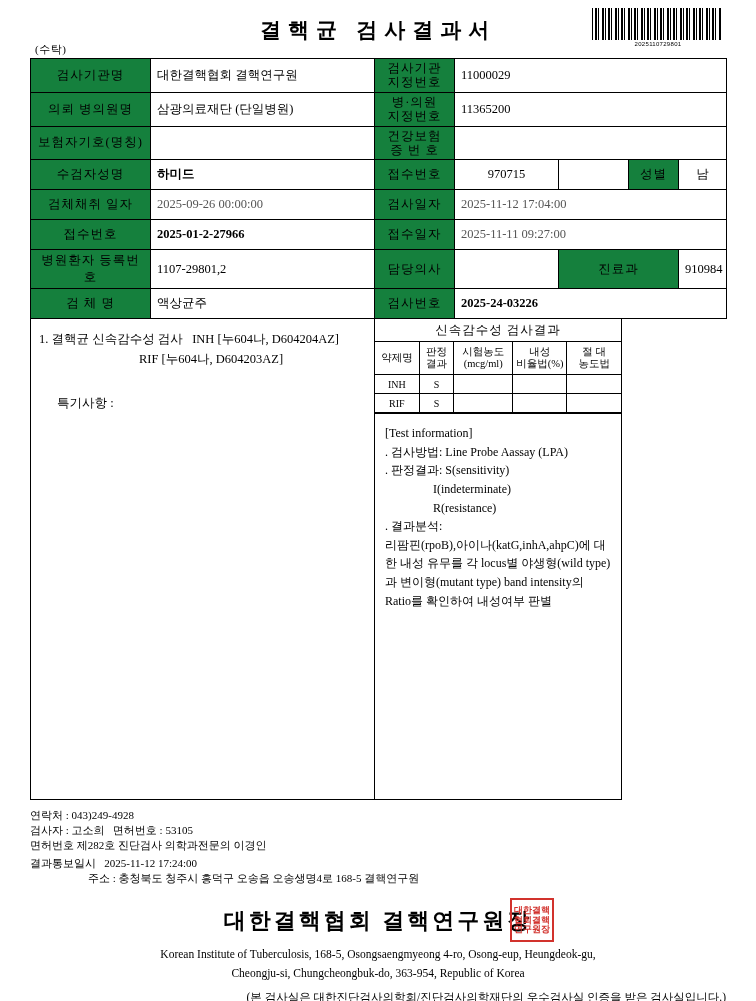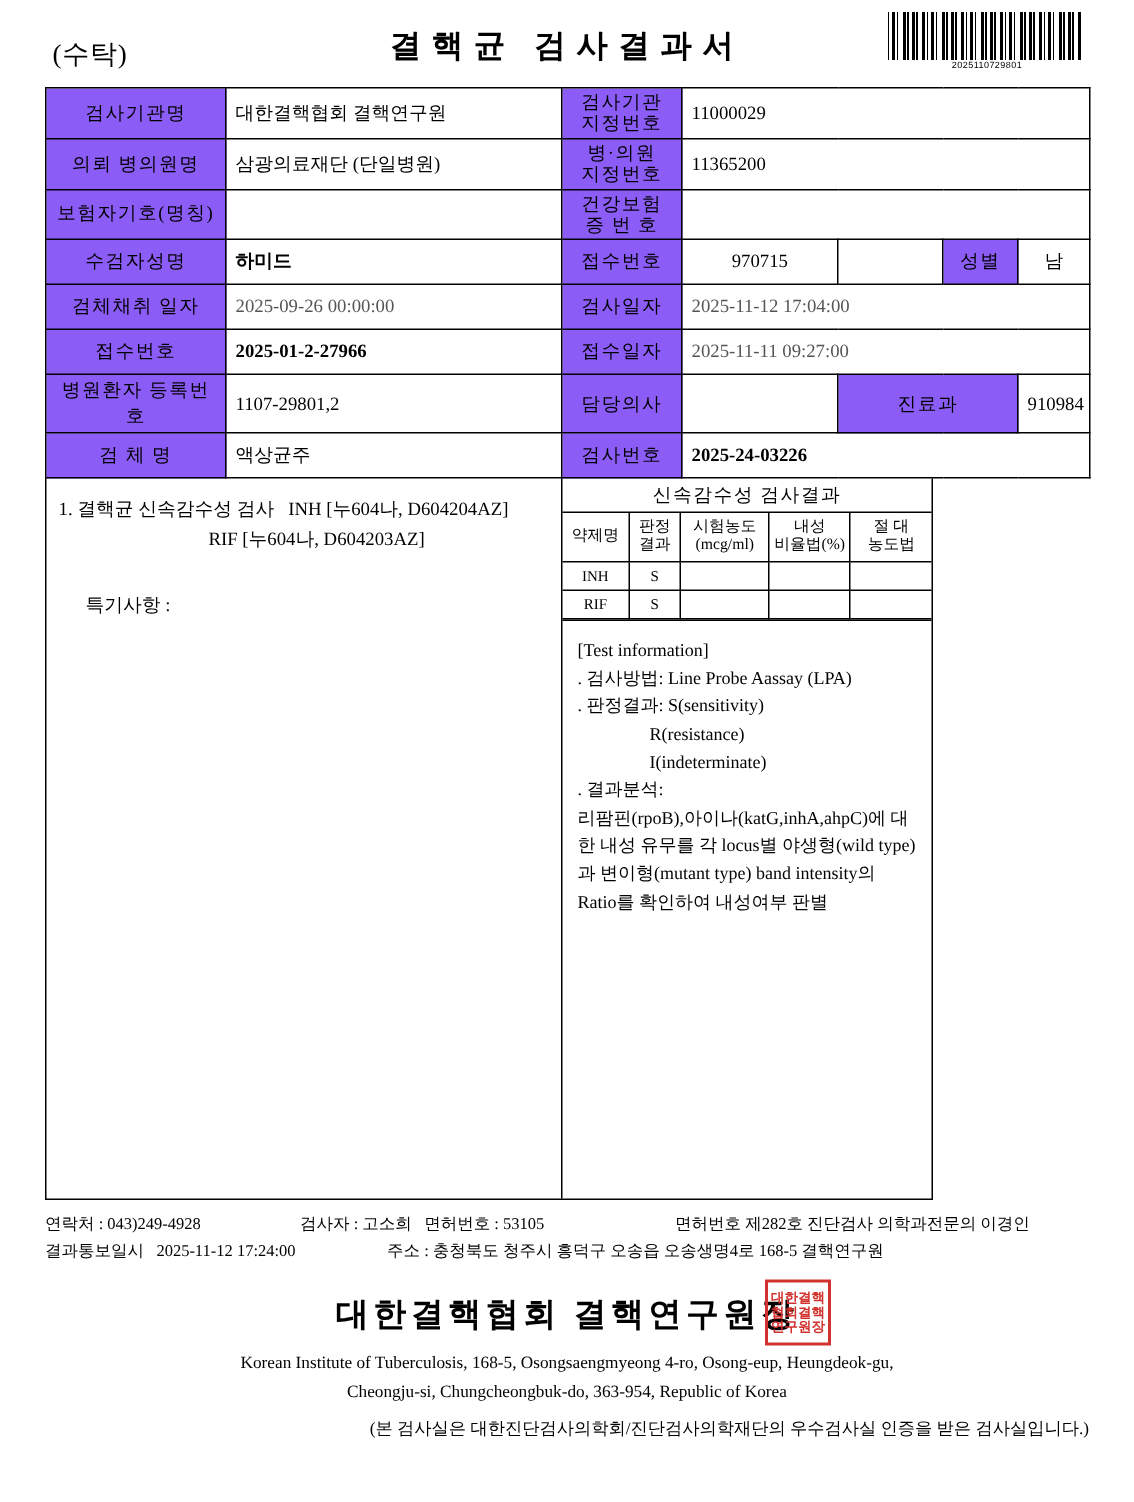--- a/index.html
+++ b/index.html
@@ -23,22 +23,22 @@
     padding: 0 30px;
   }
   
   .header {
     position: relative;
     height: 58px;
   }
   .consign {
     position: absolute;
     left: 5px;
-    top: 24px;
-    font-size: 18px;
+    top: 42px;
+    font-size: 11px;
     letter-spacing: 0.5px;
   }
   .doc-title {
     position: absolute;
     left: 0;
     right: 0;
     top: 16px;
     text-align: center;
     font-size: 21px;
     font-weight: bold;
@@ -78,21 +78,21 @@
   }
   table.main td {
     border: 1px solid #000;
     height: 25px;
     padding: 2px 6px;
     vertical-align: middle;
     font-size: 12.5px;
   }
   .lbl {
     text-align: center;
-    background: #8b5cf6;
+    background: #15803d;
     letter-spacing: 1px;
   }
   .val {
     text-align: left;
     font-size: 12px;
   }
   .val.gray {
     color: #555;
   }
   .val.bold {
@@ -191,20 +191,21 @@
   
   .footer {
     width: 696px;
     margin-top: 8px;
     font-size: 11px;
   }
   .foot-row {
     display: flex;
     align-items: flex-start;
     margin-bottom: 3px;
+    flex-direction: column;
   }
   .foot-row .c1 { width: 170px; }
   .foot-row .c2 { width: 250px; }
   .foot-row .c3 { flex: 1; }
   .org-line {
     text-align: center;
     font-size: 22px;
     font-weight: bold;
     letter-spacing: 3px;
     margin-top: 20px;
@@ -370,22 +371,22 @@
           <td></td>
           <td></td>
         </tr>
       </tbody>
         </table>
 
       <div class="info-box">
         <div class="ln info-ind1">[Test information]</div>
         <div class="ln info-ind1">. 검사방법: Line Probe Aassay (LPA)</div>
         <div class="ln info-ind1">. 판정결과: S(sensitivity)</div>
+        <div class="ln info-ind3">I(indeterminate)</div>
         <div class="ln info-ind3">R(resistance)</div>
-        <div class="ln info-ind3">I(indeterminate)</div>
         <div class="ln info-ind1">. 결과분석:</div>
         <div class="ln info-ind1">리팜핀(rpoB),아이나(katG,inhA,ahpC)에 대한 내성 유무를 각 locus별 야생형(wild type)과 변이형(mutant type) band intensity의 Ratio를 확인하여 내성여부 판별</div>
       </div>
     </div>
   </div>
 
   <div class="footer">
     <div class="foot-row">
       <div class="c1">
         <span>연락처 :</span>

